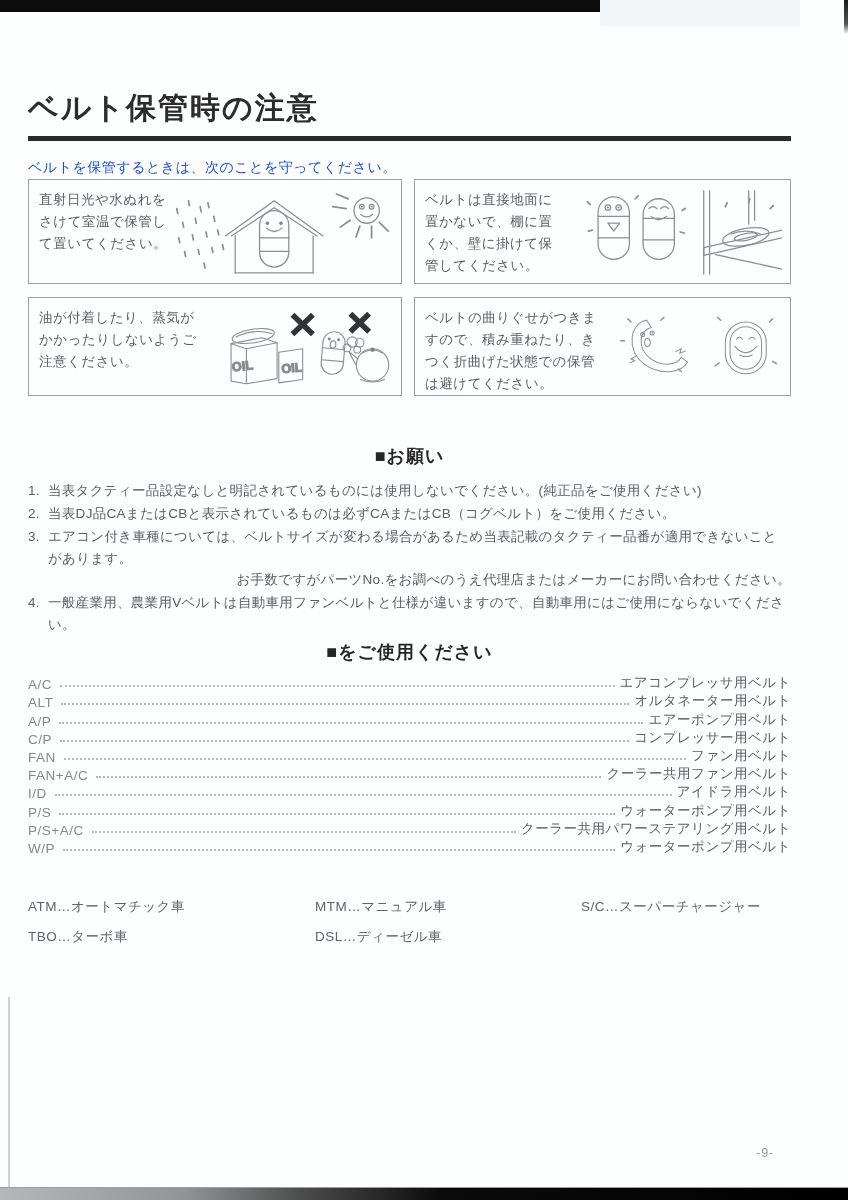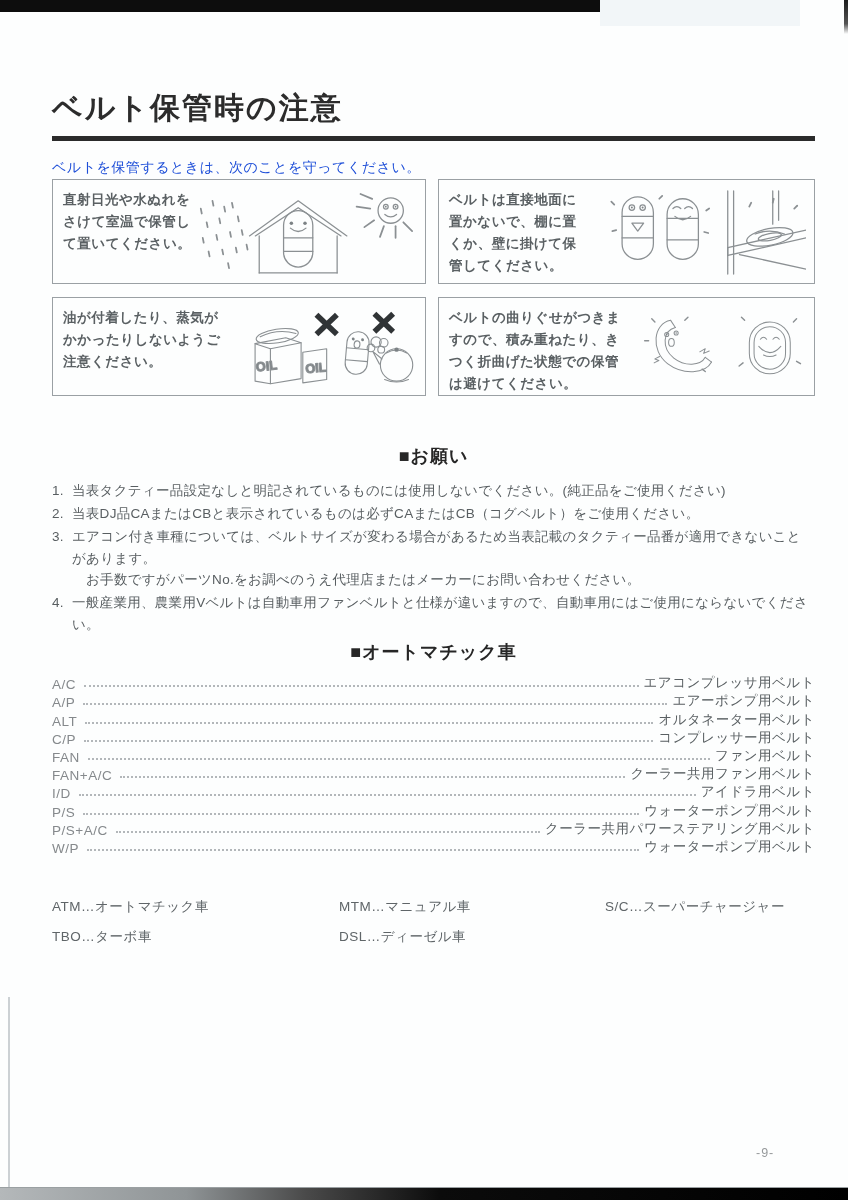--- a/index.html
+++ b/index.html
@@ -11,52 +11,52 @@
   }
   
   .top-bar { position:absolute; left:0; top:0; width:656px; height:12px; background:#0d0d0d; }
   .top-right-edge { position:absolute; right:0; top:0; width:4px; height:34px; background:linear-gradient(to bottom,#1c1c1c,#555 70%,transparent); }
   .top-right-tint { position:absolute; left:600px; top:0; width:200px; height:26px; background:#f2f6f8; }
   .bottom-bar { position:absolute; left:0; bottom:0; width:100%; height:13px;
     background:linear-gradient(90deg,#b4b8ba 0%,#8f9496 22%,#4a4a4a 36%,#0b0b0b 52%,#000 100%);
     border-top:1px solid #9aa0a2; }
   .left-edge-line { position:absolute; left:8px; bottom:13px; width:2px; height:190px; background:#ccd1d4; }
 
-  .content { position:absolute; left:52px; width:763px; }
+  .content { position:absolute; left:28px; width:763px; }
 
   
   .title-block { top:88px; }
   h1.page-title { font-size:30px; font-weight:bold; color:#2c2c2c; letter-spacing:2px; }
   .title-rule { margin-top:7px; height:5px; background:#2b2b2b; }
   .intro { margin-top:18px; font-size:14px; color:#1d4ed8; letter-spacing:0.5px; }
 
   
   .boxes { top:179px; display:grid; grid-template-columns:374px 377px; grid-template-rows:105px 99px; column-gap:12px; row-gap:13px; }
   .notice-box { border:1px solid #9aa0a4; display:flex; padding:9px 8px 7px 10px; }
-  .notice-text { font-size:13.5px; line-height:1.62; color:#5a6063; letter-spacing:0.5px; flex:0 0 auto;font-weight:bold; }
+  .notice-text { font-size:13.5px; line-height:1.62; color:#5a6063; letter-spacing:0.5px; flex:0 0 auto; }
   .notice-box .w1 { width:130px; }
   .notice-box .w2 { width:132px; }
   .notice-box .w3 { width:158px; }
   .notice-box .w4 { width:176px; }
   .notice-illo { flex:1 1 auto; min-width:0; }
   .notice-illo svg { width:100%; height:100%; display:block; }
   .ln { stroke:#8b9093; stroke-width:1.3; fill:none; stroke-linecap:round; stroke-linejoin:round; }
   .ln2 { stroke:#8b9093; stroke-width:1.8; fill:none; stroke-linecap:round; }
   .fillg { fill:#7c8285; stroke:none; }
   .xmark { stroke:#303436; stroke-width:6.5; fill:none; stroke-linecap:butt; }
   .oiltxt { font-size:15px; font-weight:bold; fill:#7c8285; font-family:"Liberation Sans",sans-serif; }
 
   
   .request { top:444px; }
   .sec-heading { font-size:18px; font-weight:bold; color:#262626; letter-spacing:1px;text-align:center; }
   .req-items { margin-top:12px; }
   .req-item { display:flex; font-size:13.5px; color:#585e61; line-height:1.62; margin-bottom:1px; letter-spacing:0.3px; }
   .req-num { width:20px; flex:0 0 auto; }
   .req-text { flex:1; }
-  .req-cont { padding-left:14px; }
+  .req-cont { padding-left:14px;text-align:right; }
 
   
   .abbr { top:640px; }
   .abbr-rows { margin-top:11px; }
   .abbr-row { display:flex; align-items:flex-end; height:18.2px; font-size:13.5px; }
   .abbr-code { flex:0 0 auto; color:#85898c; letter-spacing:0.5px; padding-bottom:1px; }
   .abbr-dots { flex:1 1 auto; border-bottom:2px dotted #b3b7ba; margin:0 5px 6px 8px; }
   .abbr-desc { flex:0 0 auto; color:#5a6063; padding-bottom:1px; letter-spacing:0.5px;margin-top:32px; }
 
   
@@ -303,36 +303,36 @@
         </span>
       </div>
       <div class="req-item">
         <span class="req-num">4.</span>
         <span class="req-text">一般産業用、農業用Vベルトは自動車用ファンベルトと仕様が違いますので、自動車用にはご使用にならないでください。</span>
       </div>
     </div>
   </div>
 
   <div class="content abbr" style="position:absolute;">
-    <div class="sec-heading">■オートマチック車</div>
+    <div class="sec-heading">■をご使用ください</div>
     <div class="abbr-rows">
       <div class="abbr-row">
         <span class="abbr-code">A/C</span>
         <span class="abbr-dots"></span>
         <span class="abbr-desc">エアコンプレッサ用ベルト</span>
       </div>
       <div class="abbr-row">
+        <span class="abbr-code">ALT</span>
+        <span class="abbr-dots"></span>
+        <span class="abbr-desc">オルタネーター用ベルト</span>
+      </div>
+      <div class="abbr-row">
         <span class="abbr-code">A/P</span>
         <span class="abbr-dots"></span>
         <span class="abbr-desc">エアーポンプ用ベルト</span>
-      </div>
-      <div class="abbr-row">
-        <span class="abbr-code">ALT</span>
-        <span class="abbr-dots"></span>
-        <span class="abbr-desc">オルタネーター用ベルト</span>
       </div>
       <div class="abbr-row">
         <span class="abbr-code">C/P</span>
         <span class="abbr-dots"></span>
         <span class="abbr-desc">コンプレッサー用ベルト</span>
       </div>
       <div class="abbr-row">
         <span class="abbr-code">FAN</span>
         <span class="abbr-dots"></span>
         <span class="abbr-desc">ファン用ベルト</span>

